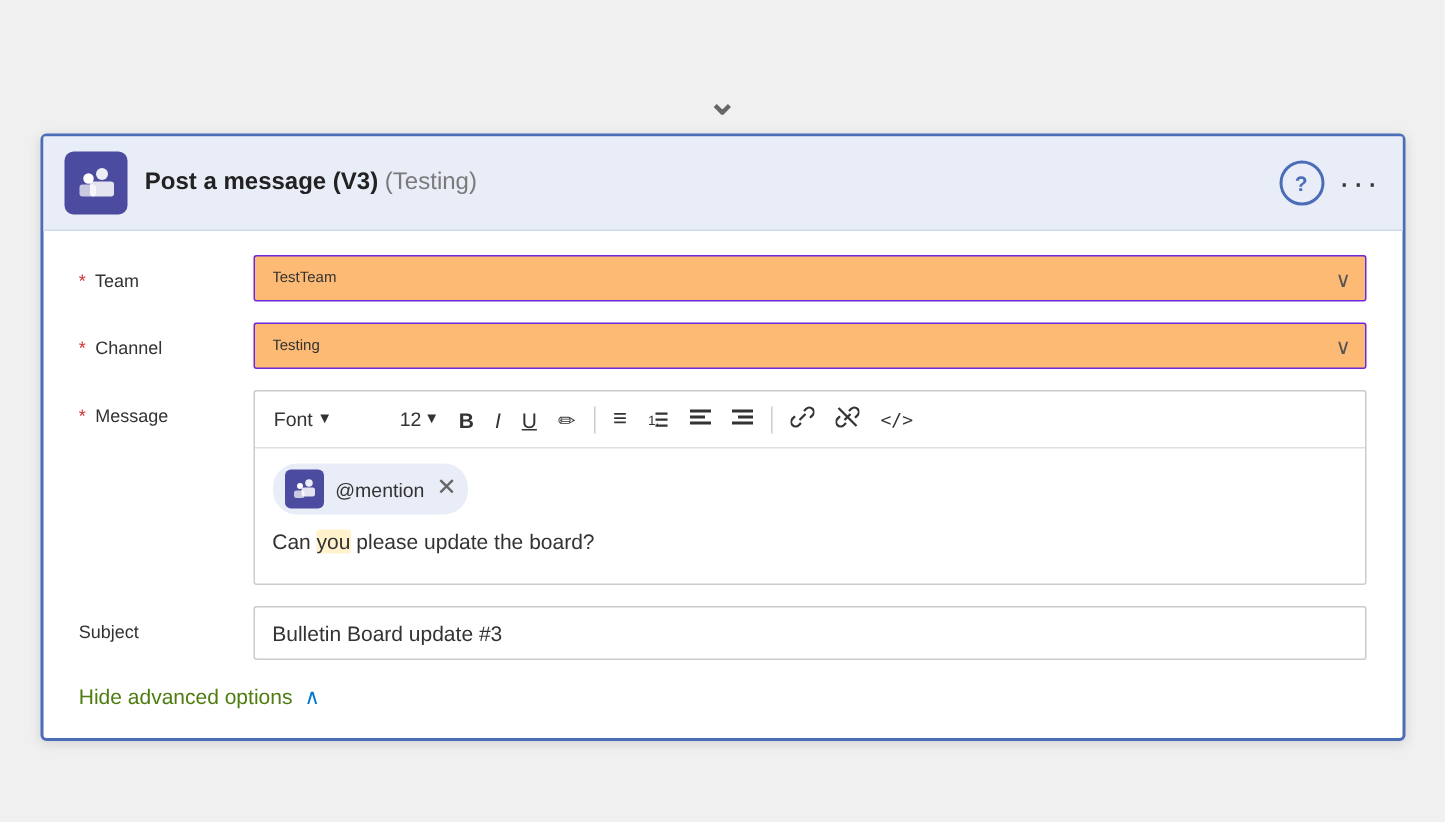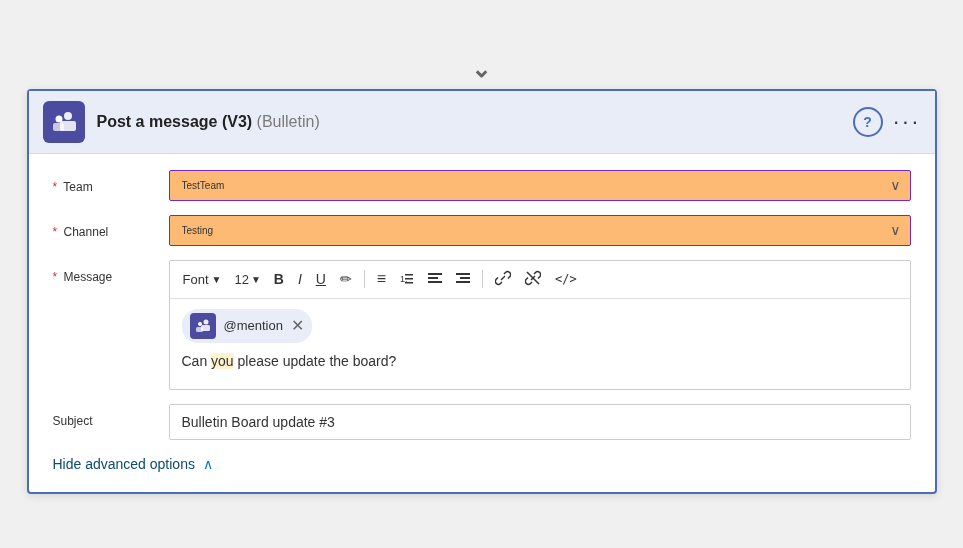--- a/index.html
+++ b/index.html
@@ -211,20 +211,21 @@
 
     .size-select {
       display: flex;
       align-items: center;
       gap: 2px;
       cursor: pointer;
       padding: 3px 4px;
       border-radius: 2px;
       font-size: 13px;
       color: #333;
+      margin-left: 32px;
     }
 
     .divider-v {
       width: 1px;
       height: 18px;
       background: #ccc;
       margin: 0 3px;
     }
 
     .bold-btn { font-weight: bold; font-size: 14px; }
@@ -296,21 +297,21 @@
 
     .hide-advanced {
       margin-top: 16px;
       display: flex;
       align-items: center;
       gap: 8px;
       cursor: pointer;
     }
 
     .hide-advanced-text {
-      color: #0c4a6e;
+      color: #4d7c0f;
       font-size: 14px;
     }
 
     .chevron-up {
       color: #0078d4;
       font-size: 14px;
     }
   </style>
 </head>
 <body>
@@ -325,21 +326,21 @@
       <div class="teams-logo">
         <svg viewBox="0 0 28 28" fill="none" xmlns="http://www.w3.org/2000/svg">
           <circle cx="18" cy="8" r="4" fill="white" opacity="0.9"></circle>
           <rect x="10" y="13" width="16" height="10" rx="2" fill="white" opacity="0.85"></rect>
           <circle cx="9" cy="11" r="3.5" fill="white"></circle>
           <rect x="3" y="15" width="11" height="8" rx="2" fill="white" opacity="0.7"></rect>
         </svg>
       </div>
       <div class="header-title">
         <span>Post a message (V3)</span>
-        <span class="header-preview">(Bulletin)</span>
+        <span class="header-preview">(Testing)</span>
       </div>
       <div class="header-actions">
         <button class="icon-btn">
           <span>?</span>
         </button>
         <button class="more-btn">
           <span>···</span>
         </button>
       </div>
     </div>

